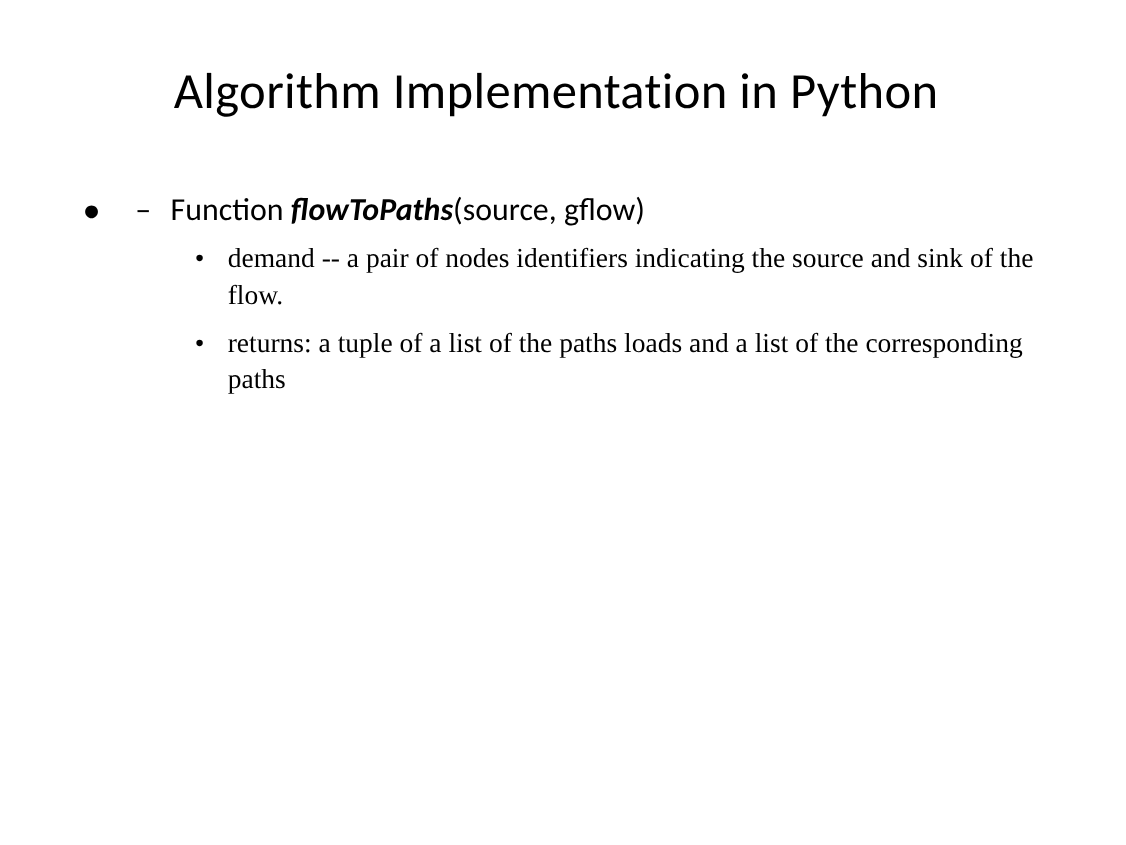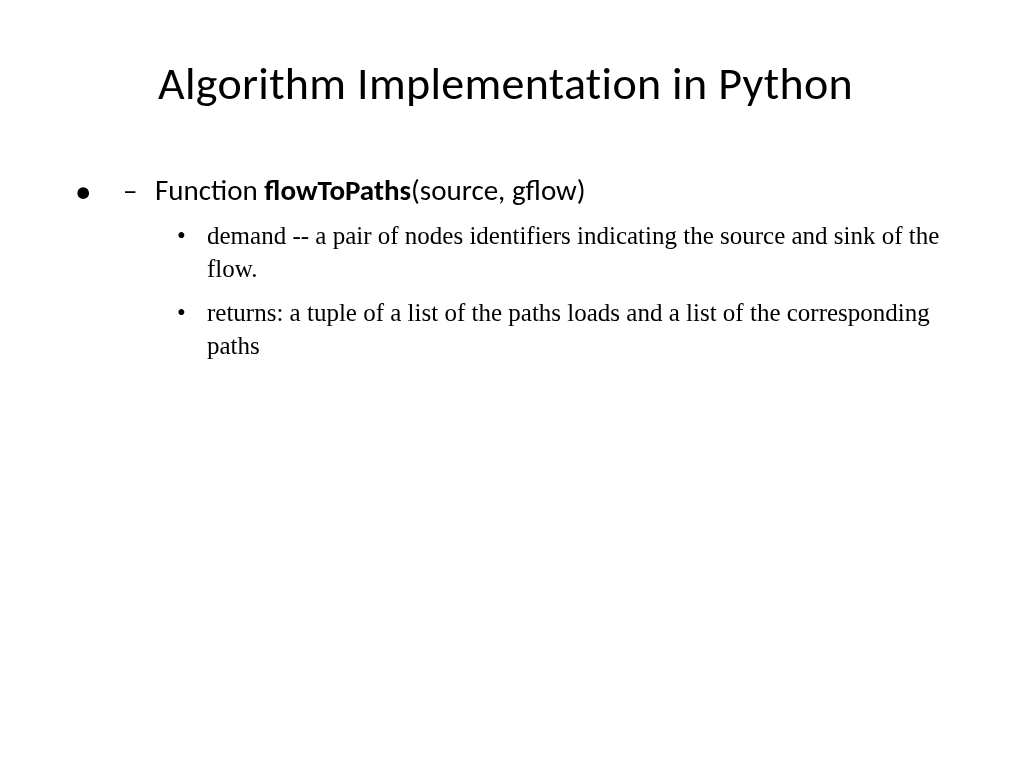--- a/index.html
+++ b/index.html
@@ -73,20 +73,21 @@
       font-family: Liberation Serif, serif;
     }
     .level3 > li::before {
       content: "•";
       position: absolute;
       left: -30px;
       font-size: 25px;
     }
     .bold-italic {
       font-weight: bold;
+      font-style: italic;
     }
     .fn-line span {
       display: inline;
       margin-top: 32px;
     }
   </style>
 </head>
 <body>
 
 <div class="slide">

